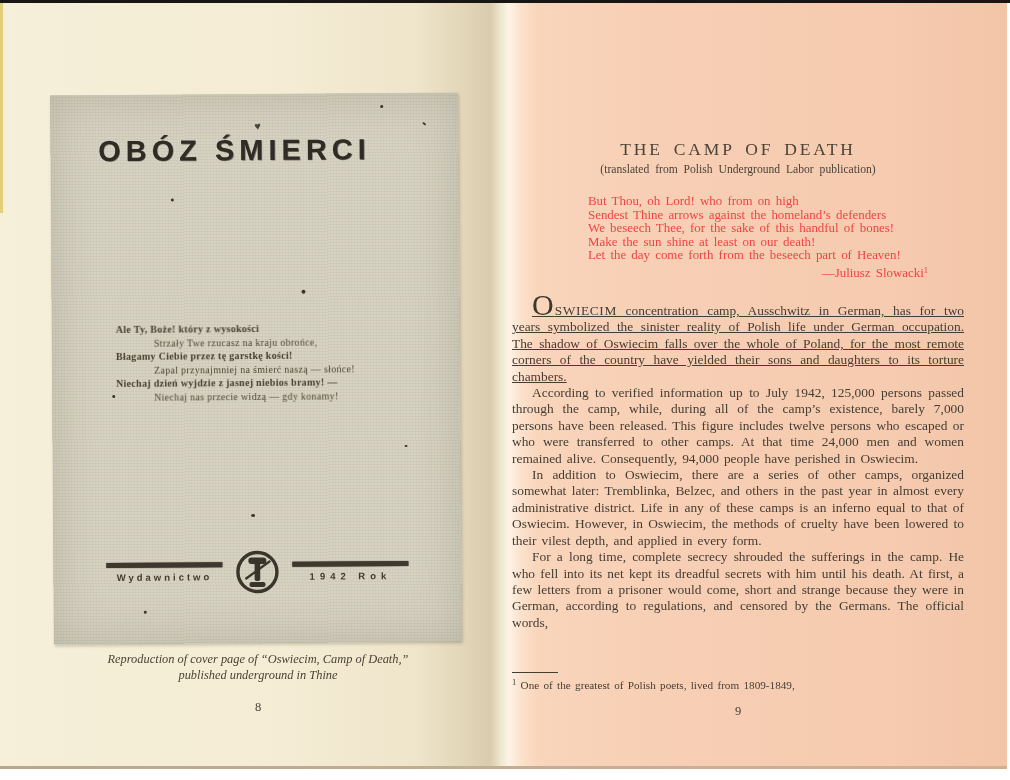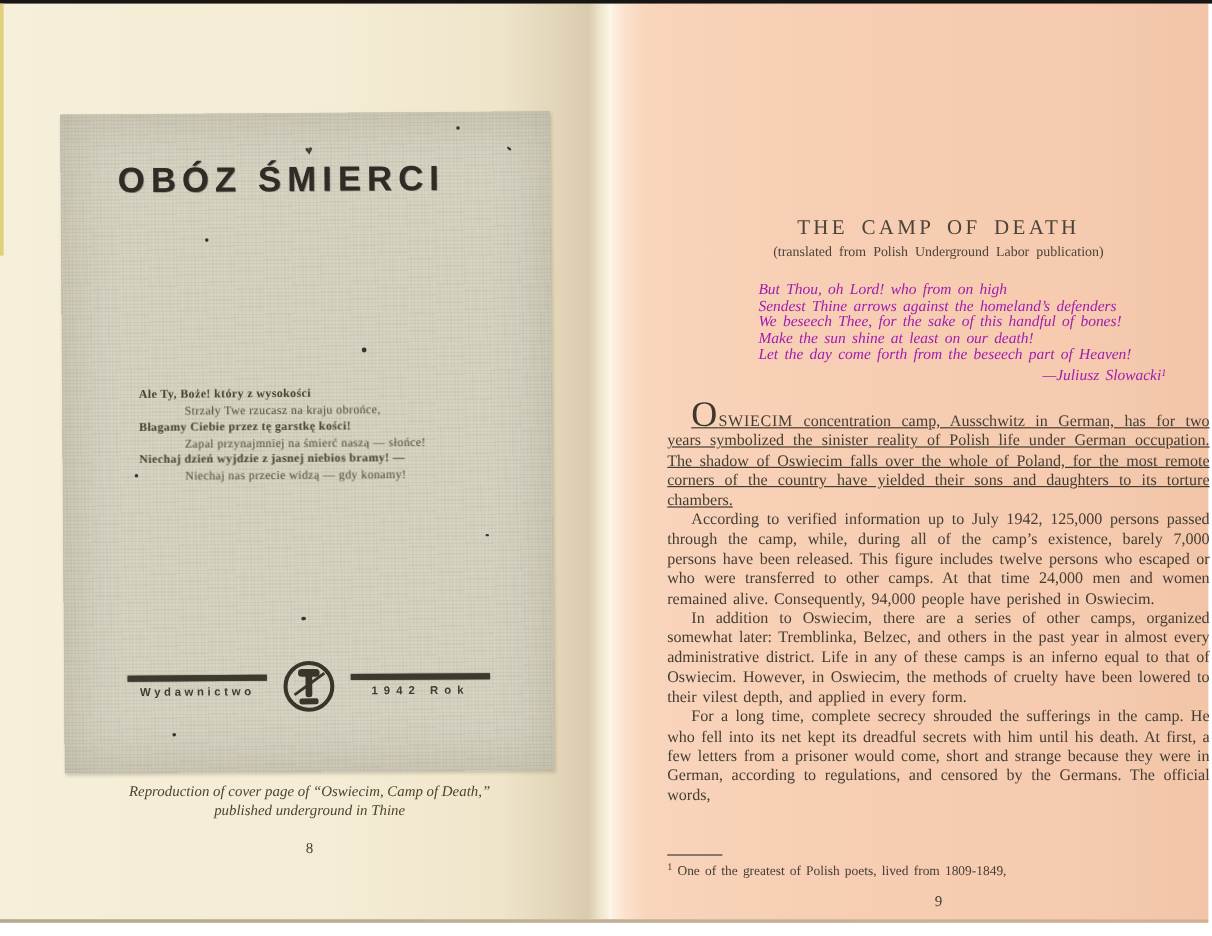--- a/index.html
+++ b/index.html
@@ -63,33 +63,33 @@
   .caption {
     position:absolute; left:28px; top:649px; width:460px; text-align:center;
     font-style:italic; font-size:12.4px; line-height:15.5px; color:#4c4334;
   }
   .pageno-left {
     position:absolute; left:28px; top:697px; width:460px; text-align:center;
     font-size:12.5px; color:#4c4334;
   }
 
   
-  .rp { position:absolute; left:556px; top:0; width:452px; height:601px; color:#443d33;margin-top:40px; }
+  .rp { position:absolute; left:512px; top:0; width:452px; height:601px; color:#443d33; }
   .rp-title {
     position:absolute; left:0; top:136px; width:100%; text-align:center;
     font-size:17.5px; letter-spacing:2.8px; color:#4b4339; word-spacing:4px;
   }
   .rp-subtitle {
     position:absolute; left:0; top:160px; width:100%; text-align:center;
     font-size:11.6px; word-spacing:3px; color:#4b4339;
   }
   .rp-poem {
     position:absolute; left:76px; top:192px; width:342px;
-    font-style:italic; font-size:12.9px; line-height:13.6px;
-    color:#a21caf; word-spacing:2px;
+    font-size:12.9px; line-height:13.6px;
+    color:#ef4444; word-spacing:2px;
   }
   .rp-poem .el { white-space:nowrap; }
   .rp-attrib { text-align:right; padding-right:2px; margin-top:1px; }
   .rp-body {
     position:absolute; left:0; top:300px; width:452px;
     font-size:13.4px; line-height:16.4px; text-align:justify;
     color:#443d33; word-spacing:1.6px;
   }
   .rp-body p { text-indent:1.5em; }
   .rp-body p.first { text-indent:0;text-decoration:underline; }

